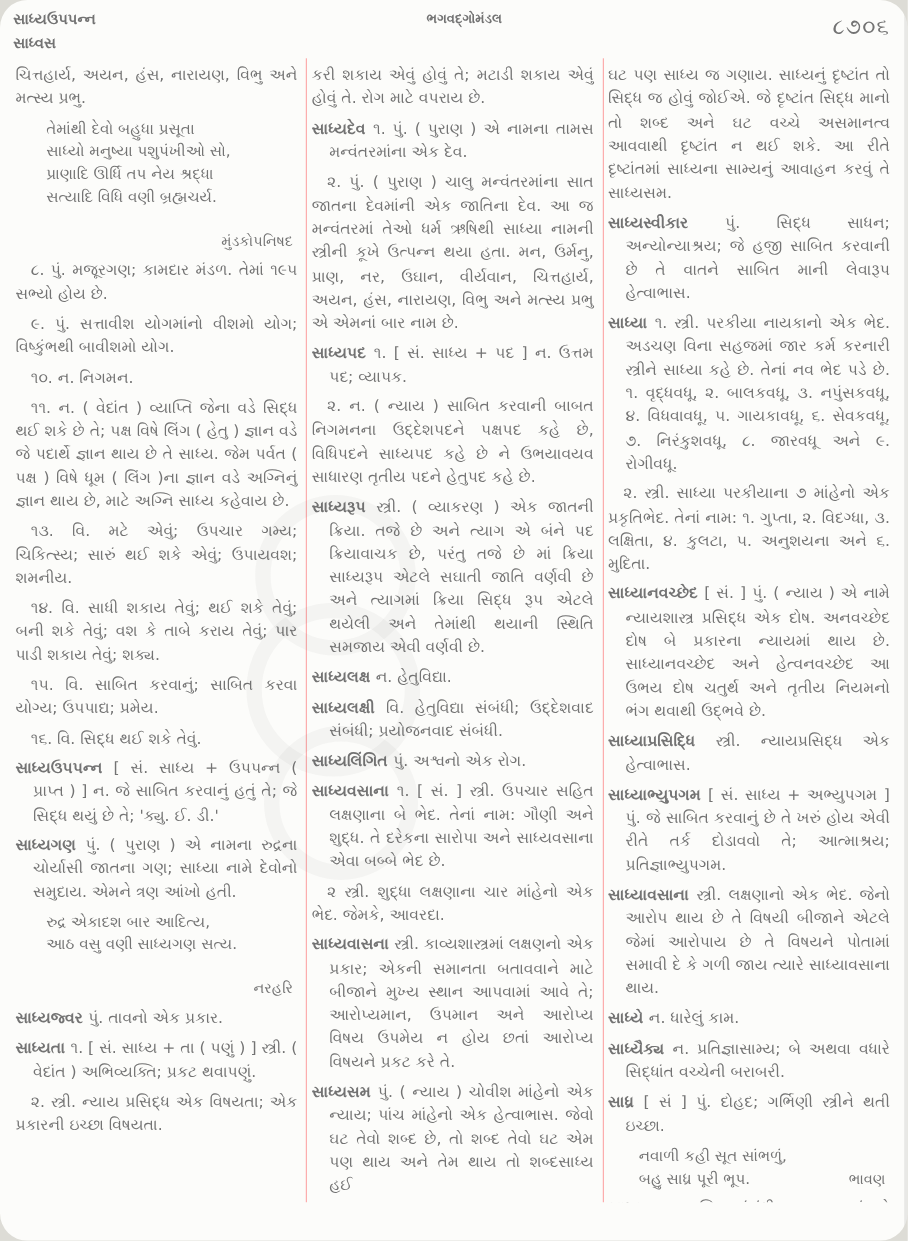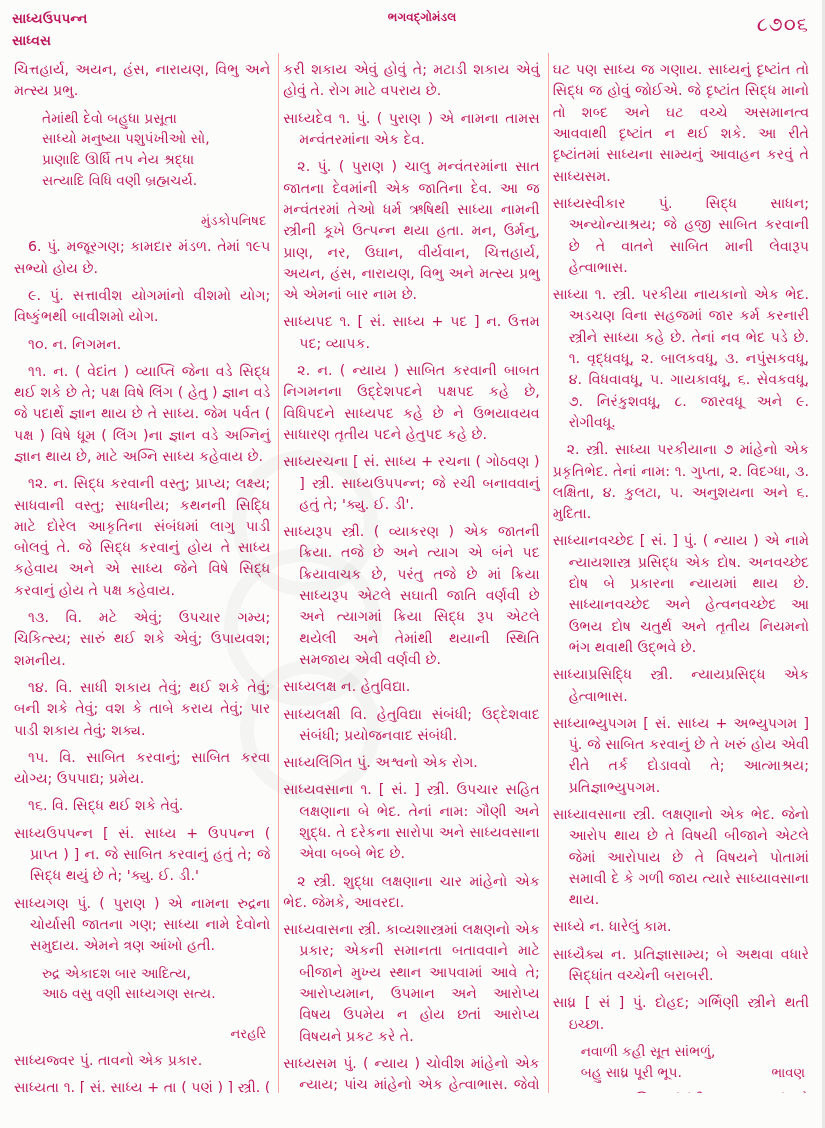--- a/index.html
+++ b/index.html
@@ -1,20 +1,21 @@
 <!DOCTYPE html>
 <html><head>
 <meta charset="utf-8">
 <style>
   html,body{margin:0;padding:0;background:#dddcd6;}
   .page{
     width:825px;height:1128px;margin:0 auto;position:relative;overflow:hidden;
-    background:#fcfcfa;color:#be185d;
+    background:#fcfcfa;color:#737373;
     font-family:"DejaVu Sans","Liberation Sans",sans-serif;
     box-sizing:border-box;
+    border-radius:25px;
   }
   
   .page::after{content:"";position:absolute;top:0;right:0;width:3px;height:100%;background:rgba(0,0,0,.08);}
   .header{
     display:flex;justify-content:space-between;align-items:flex-start;
     padding:8px 16px 0 12px;
   }
   .running-heads{display:flex;flex-direction:column;line-height:1.6;}
   .running-head{font-size:13.5px;font-weight:bold;}
   .doc-title{font-size:12px;font-weight:bold;margin-top:2px;}
@@ -25,21 +26,21 @@
   }
   .col{
     flex:1 1 0;min-width:0;
     font-size:14.2px;line-height:1.5;text-align:justify;
     padding:0 8px 0 4px;
   }
   .col + .col{border-left:1px solid #fca5a5;}
   .col p{margin:6px 0;}
   .cont{text-indent:0;}
   .entry{padding-left:16px;text-indent:-16px;}
-  .entry .head{font-weight:normal;}
+  .entry .head{font-weight:bold;}
   .sense{text-indent:14px;}
   .verse{margin:5px 0 3px 0;padding-left:28px;text-align:left;font-size:13.8px;line-height:1.5;}
   .verse-line{white-space:normal;}
   .citation{text-align:right;padding-right:4px;font-size:13.2px;margin-top:20px;}
   .citation.inline{margin-top:-1.45em;}
   
   .stamp{position:absolute;border-radius:50%;border:14px solid rgba(60,60,60,.045);pointer-events:none;}
   .stamp.s1{left:232px;top:450px;width:118px;height:118px;}
   .stamp.s2{left:224px;top:548px;width:130px;height:130px;}
   .stamp.s3{left:240px;top:660px;width:112px;height:112px;}
@@ -60,25 +61,24 @@
   <div class="columns">
     <div class="col">
         <p class="cont">ચિત્તહાર્ય, અયન, હંસ, નારાયણ, વિભુ અને મત્સ્ય પ્રભુ.</p>
         <div class="verse">
           <div class="verse-line">તેમાંથી દેવો બહુધા પ્રસૂતા</div>
           <div class="verse-line">સાધ્યો મનુષ્યા પશુપંખીઓ સો,</div>
           <div class="verse-line">પ્રાણાદિ ઊર્ધિ તપ નેય શ્રદ્ધા</div>
           <div class="verse-line">સત્યાદિ વિધિ વણી બ્રહ્મચર્ય.</div>
           <div class="citation">મુંડકોપનિષદ</div>
         </div>
-        <p class="sense">6. પું. મજૂરગણ; કામદાર મંડળ. તેમાં ૧૯૫ સભ્યો હોય છે.</p>
+        <p class="sense">૮. પું. મજૂરગણ; કામદાર મંડળ. તેમાં ૧૯૫ સભ્યો હોય છે.</p>
         <p class="sense">૯. પું. સત્તાવીશ યોગમાંનો વીશમો યોગ; વિષ્કુંભથી બાવીશમો યોગ.</p>
         <p class="sense">૧૦. ન. નિગમન.</p>
         <p class="sense">૧૧. ન. ( વેદાંત ) વ્યાપ્તિ જેના વડે સિદ્ધ થઈ શકે છે તે; પક્ષ વિષે લિંગ ( હેતુ ) જ્ઞાન વડે જે પદાર્થે જ્ઞાન થાય છે તે સાધ્ય. જેમ પર્વત ( પક્ષ ) વિષે ધૂમ ( લિંગ )ના જ્ઞાન વડે અગ્નિનું જ્ઞાન થાય છે, માટે અગ્નિ સાધ્ય કહેવાય છે.</p>
-        <p class="sense">૧૨. ન. સિદ્ધ કરવાની વસ્તુ; પ્રાપ્ય; લક્ષ્ય; સાધવાની વસ્તુ; સાધનીય; કથનની સિદ્ધિ માટે દોરેલ આકૃતિના સંબંધમાં લાગુ પાડી બોલવું તે. જે સિદ્ધ કરવાનું હોય તે સાધ્ય કહેવાય અને એ સાધ્ય જેને વિષે સિદ્ધ કરવાનું હોય તે પક્ષ કહેવાય.</p>
         <p class="sense">૧૩. વિ. મટે એવું; ઉપચાર ગમ્ય; ચિકિત્સ્ય; સારું થઈ શકે એવું; ઉપાયવશ; શમનીય.</p>
         <p class="sense">૧૪. વિ. સાધી શકાય તેવું; થઈ શકે તેવું; બની શકે તેવું; વશ કે તાબે કરાય તેવું; પાર પાડી શકાય તેવું; શક્ય.</p>
         <p class="sense">૧૫. વિ. સાબિત કરવાનું; સાબિત કરવા યોગ્ય; ઉપપાદ્ય; પ્રમેય.</p>
         <p class="sense">૧૬. વિ. સિદ્ધ થઈ શકે તેવું.</p>
         <p class="entry"><span class="head">સાધ્યઉપપન્ન </span>[ સં. સાધ્ય + ઉપપન્ન ( પ્રાપ્ત ) ] ન. જે સાબિત કરવાનું હતું તે; જે સિદ્ધ થયું છે તે; 'ક્યુ. ઈ. ડી.'</p>
         <p class="entry"><span class="head">સાધ્યગણ </span>પું. ( પુરાણ ) એ નામના રુદ્રના ચોર્યાસી જાતના ગણ; સાધ્યા નામે દેવોનો સમુદાય. એમને ત્રણ આંખો હતી.</p>
         <div class="verse">
           <div class="verse-line">રુદ્ર એકાદશ બાર આદિત્ય,</div>
           <div class="verse-line">આઠ વસુ વણી સાધ્યગણ સત્ય.</div>
           <div class="citation">નરહરિ</div>
@@ -86,21 +86,20 @@
         <p class="entry"><span class="head">સાધ્યજ્વર </span>પું. તાવનો એક પ્રકાર.</p>
         <p class="entry"><span class="head">સાધ્યતા </span>૧. [ સં. સાધ્ય + તા ( પણું ) ] સ્ત્રી. ( વેદાંત ) અભિવ્યક્તિ; પ્રકટ થવાપણું.</p>
         <p class="sense">૨. સ્ત્રી. ન્યાય પ્રસિદ્ધ એક વિષયતા; એક પ્રકારની ઇચ્છા વિષયતા.</p>
       </div>
     <div class="col">
         <p class="cont">કરી શકાય એવું હોવું તે; મટાડી શકાય એવું હોવું તે. રોગ માટે વપરાય છે.</p>
         <p class="entry"><span class="head">સાધ્યદેવ </span>૧. પું. ( પુરાણ ) એ નામના તામસ મન્વંતરમાંના એક દેવ.</p>
         <p class="sense">૨. પું. ( પુરાણ ) ચાલુ મન્વંતરમાંના સાત જાતના દેવમાંની એક જાતિના દેવ. આ જ મન્વંતરમાં તેઓ ધર્મ ઋષિથી સાધ્યા નામની સ્ત્રીની કૂખે ઉત્પન્ન થયા હતા. મન, ઉર્મનુ, પ્રાણ, નર, ઉઘાન, વીર્યવાન, ચિત્તહાર્ય, અયન, હંસ, નારાયણ, વિભુ અને મત્સ્ય પ્રભુ એ એમનાં બાર નામ છે.</p>
         <p class="entry"><span class="head">સાધ્યપદ </span>૧. [ સં. સાધ્ય + પદ ] ન. ઉત્તમ પદ; વ્યાપક.</p>
         <p class="sense">૨. ન. ( ન્યાય ) સાબિત કરવાની બાબત નિગમનના ઉદ્દેશપદને પક્ષપદ કહે છે, વિધિપદને સાધ્યપદ કહે છે ને ઉભયાવયવ સાધારણ તૃતીય પદને હેતુપદ કહે છે.</p>
-        <p class="entry"><span class="head">સાધ્યરચના </span>[ સં. સાધ્ય + રચના ( ગોઠવણ ) ] સ્ત્રી. સાધ્યઉપપન્ન; જે રચી બનાવવાનું હતું તે; 'ક્યુ. ઈ. ડી'.</p>
         <p class="entry"><span class="head">સાધ્યરૂપ </span>સ્ત્રી. ( વ્યાકરણ ) એક જાતની ક્રિયા. તજે છે અને ત્યાગ એ બંને પદ ક્રિયાવાચક છે, પરંતુ તજે છે માં ક્રિયા સાધ્યરૂપ એટલે સઘાતી જાતિ વર્ણવી છે અને ત્યાગમાં ક્રિયા સિદ્ધ રૂપ એટલે થયેલી અને તેમાંથી થયાની સ્થિતિ સમજાય એવી વર્ણવી છે.</p>
         <p class="entry"><span class="head">સાધ્યલક્ષ </span>ન. હેતુવિદ્યા.</p>
         <p class="entry"><span class="head">સાધ્યલક્ષી </span>વિ. હેતુવિદ્યા સંબંધી; ઉદ્દેશવાદ સંબંધી; પ્રયોજનવાદ સંબંધી.</p>
         <p class="entry"><span class="head">સાધ્યલિંગિત </span>પું. અશ્વનો એક રોગ.</p>
         <p class="entry"><span class="head">સાધ્યવસાના </span>૧. [ સં. ] સ્ત્રી. ઉપચાર સહિત લક્ષણાના બે ભેદ. તેનાં નામ: ગૌણી અને શુદ્ધ. તે દરેકના સારોપા અને સાધ્યવસાના એવા બબ્બે ભેદ છે.</p>
         <p class="sense">૨ સ્ત્રી. શુદ્ધા લક્ષણાના ચાર માંહેનો એક ભેદ. જેમકે, આવરદા.</p>
         <p class="entry"><span class="head">સાધ્યવાસના </span>સ્ત્રી. કાવ્યશાસ્ત્રમાં લક્ષણનો એક પ્રકાર; એકની સમાનતા બતાવવાને માટે બીજાને મુખ્ય સ્થાન આપવામાં આવે તે; આરોપ્યમાન, ઉપમાન અને આરોપ્ય વિષય ઉપમેય ન હોય છતાં આરોપ્ય વિષયને પ્રકટ કરે તે.</p>
         <p class="entry"><span class="head">સાધ્યસમ </span>પું. ( ન્યાય ) ચોવીશ માંહેનો એક ન્યાય; પાંચ માંહેનો એક હેત્વાભાસ. જેવો ઘટ તેવો શબ્દ છે, તો શબ્દ તેવો ઘટ એમ પણ થાય અને તેમ થાય તો શબ્દસાધ્ય હઈ</p>
       </div>
     <div class="col">

